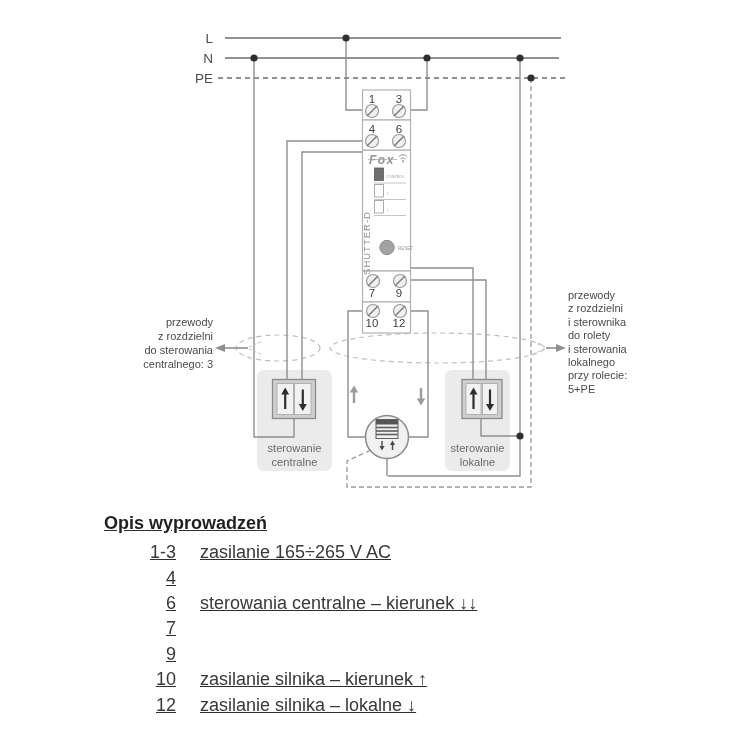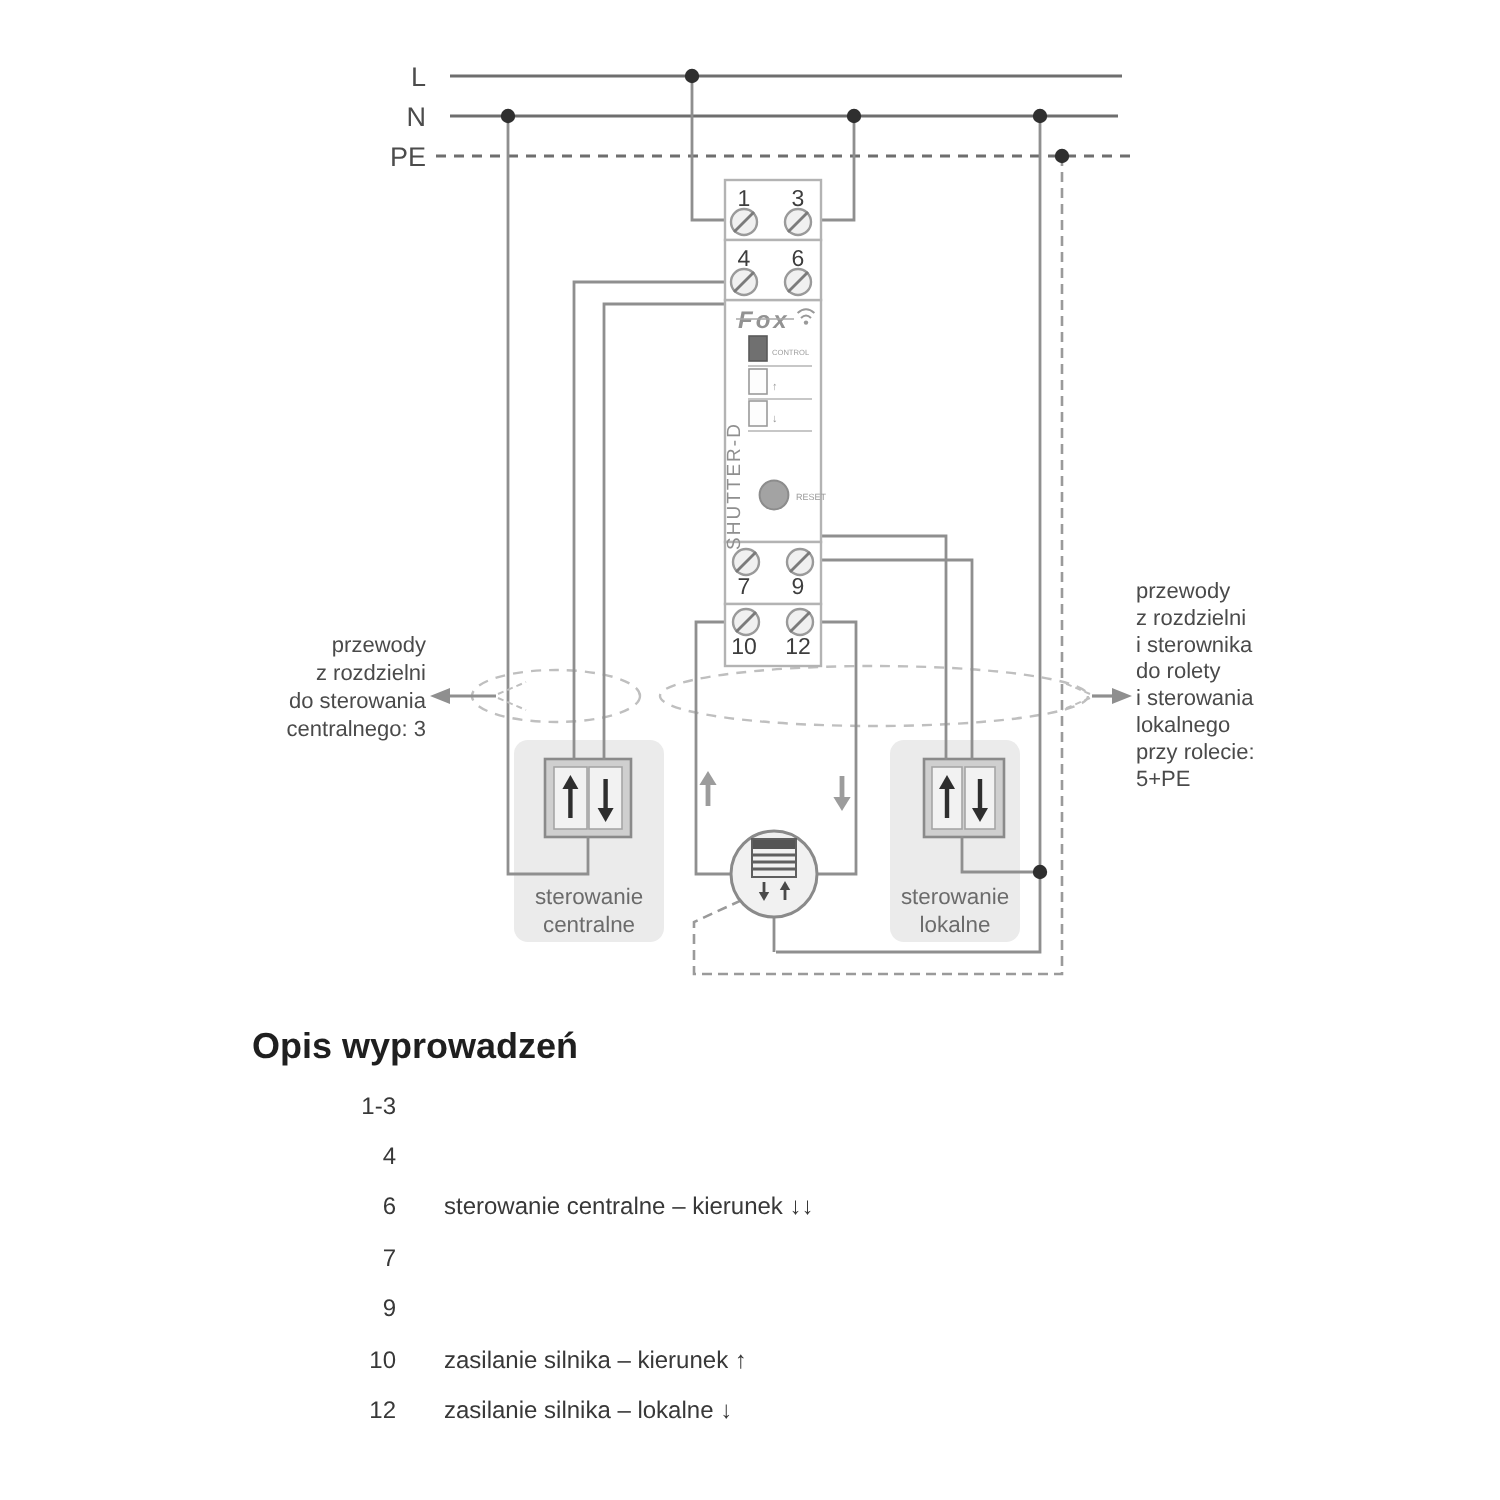--- a/index.html
+++ b/index.html
@@ -5,23 +5,23 @@
   html,body{margin:0;padding:0;background:#ffffff;}
   #canvas{position:relative;width:750px;height:750px;background:#ffffff;overflow:hidden;
           font-family:"Liberation Sans", sans-serif;}
   #schematic{position:absolute;left:0;top:0;}
   svg text{font-family:"Liberation Sans", sans-serif;}
   .busLabel{font-size:13.5px;fill:#4c4c4c;}
   .termNum{font-size:11.5px;fill:#3d3d3d;text-anchor:middle;}
   .annot{font-size:11px;fill:#4a4a4a;}
   .swLabel{font-size:11.2px;fill:#6b6b6b;text-anchor:middle;}
   .devTiny{fill:#9a9a9a;}
-  #legend{position:absolute;left:126px;top:513px;width:560px;color:#2e2e2e;}
+  #legend{position:absolute;left:104px;top:513px;width:560px;color:#2e2e2e;text-decoration:underline;}
   #legend .title{font-size:18px;font-weight:bold;color:#1f1f1f;margin:0 0 6px 0;}
-  #legend .row{display:flex;align-items:center;height:25.4px;font-size:12px;color:#383838;}
+  #legend .row{display:flex;align-items:center;height:25.4px;font-size:18px;color:#383838;}
   #legend .num{width:72px;text-align:right;flex:none;}
   #legend .desc{margin-left:24px;white-space:pre;}
 </style>
 </head>
 <body>
 
 <div id="canvas">
 
 <svg id="schematic" width="750" height="512" viewBox="0 0 750 512">
 
@@ -236,27 +236,28 @@
     <text class="annot" x="568" y="366">lokalnego</text>
     <text class="annot" x="568" y="379.4">przy rolecie:</text>
     <text class="annot" x="568" y="392.8">5+PE</text>
   </g>
 </svg>
 
 <div id="legend">
   <div class="title">Opis wyprowadzeń</div>
   <div class="row">
     <span class="num">1-3</span>
+    <span class="desc">zasilanie 165÷265 V AC</span>
   </div>
   <div class="row">
     <span class="num">4</span>
   </div>
   <div class="row">
     <span class="num">6</span>
-    <span class="desc">sterowanie centralne – kierunek ↓↓</span>
+    <span class="desc">sterowania centralne – kierunek ↓↓</span>
   </div>
   <div class="row">
     <span class="num">7</span>
   </div>
   <div class="row">
     <span class="num">9</span>
   </div>
   <div class="row">
     <span class="num">10</span>
     <span class="desc">zasilanie silnika – kierunek ↑</span>

